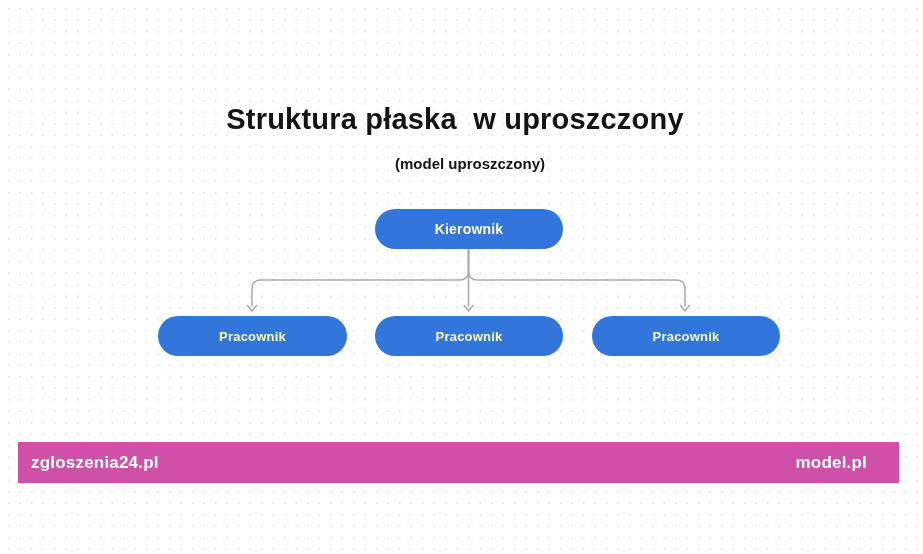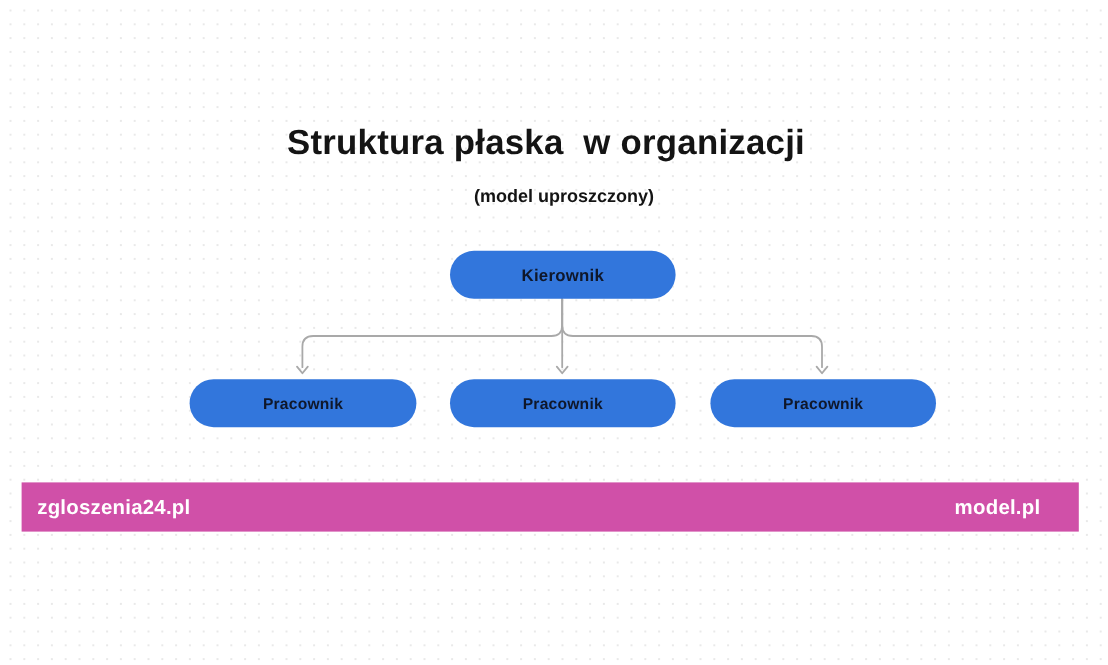--- a/index.html
+++ b/index.html
@@ -42,62 +42,62 @@
   }
 
   .node {
     position: absolute;
     height: 40px;
     background: #3276dc;
     border-radius: 20px;
     display: flex;
     align-items: center;
     justify-content: center;
-    color: #0f172a;
+    color: #fef9c3;
     font-weight: 700;
     font-size: 14px;
     letter-spacing: 0.2px;
   }
   .node-kierownik { left: 375px; top: 209px; width: 188px; }
   .node-prac-1   { left: 158px; top: 316px; width: 189px; font-size: 13px; }
   .node-prac-2   { left: 375px; top: 316px; width: 188px; font-size: 13px; }
   .node-prac-3   { left: 592px; top: 316px; width: 188px; font-size: 13px; }
 
   .connectors {
     position: absolute;
     left: 0; top: 0;
     width: 923px; height: 554px;
     pointer-events: none;
   }
 
   .footer-bar {
     position: absolute;
     left: 18px;
-    top: 402px;
+    top: 442px;
     width: 881px;
     height: 41px;
     background: #d050a8;
     display: flex;
     align-items: center;
     justify-content: space-between;
     padding: 0 32px 0 13px;
   }
   .footer-text {
     color: #ffffff;
     font-weight: 700;
     font-size: 17px;
     letter-spacing: 0.2px;
   }
 </style>
 </head>
 <body>
 
 <div class="canvas">
 
-  <div class="page-title">Struktura płaska  w organizacji</div>
+  <div class="page-title">Struktura płaska  w uproszczony</div>
 
   <div class="page-subtitle">(model uproszczony)</div>
 
   <svg class="connectors" viewBox="0 0 923 554" xmlns="http://www.w3.org/2000/svg">
     <g stroke="#a9a9a9" stroke-width="1.5" fill="none" stroke-linecap="round" stroke-linejoin="round">
 
       <path d="M 468.5 249 L 468.5 306"></path>
 
       <path d="M 468.5 249 L 468.5 271 Q 468.5 280 459.5 280 L 261 280 Q 252 280 252 289 L 252 306"></path>
 

